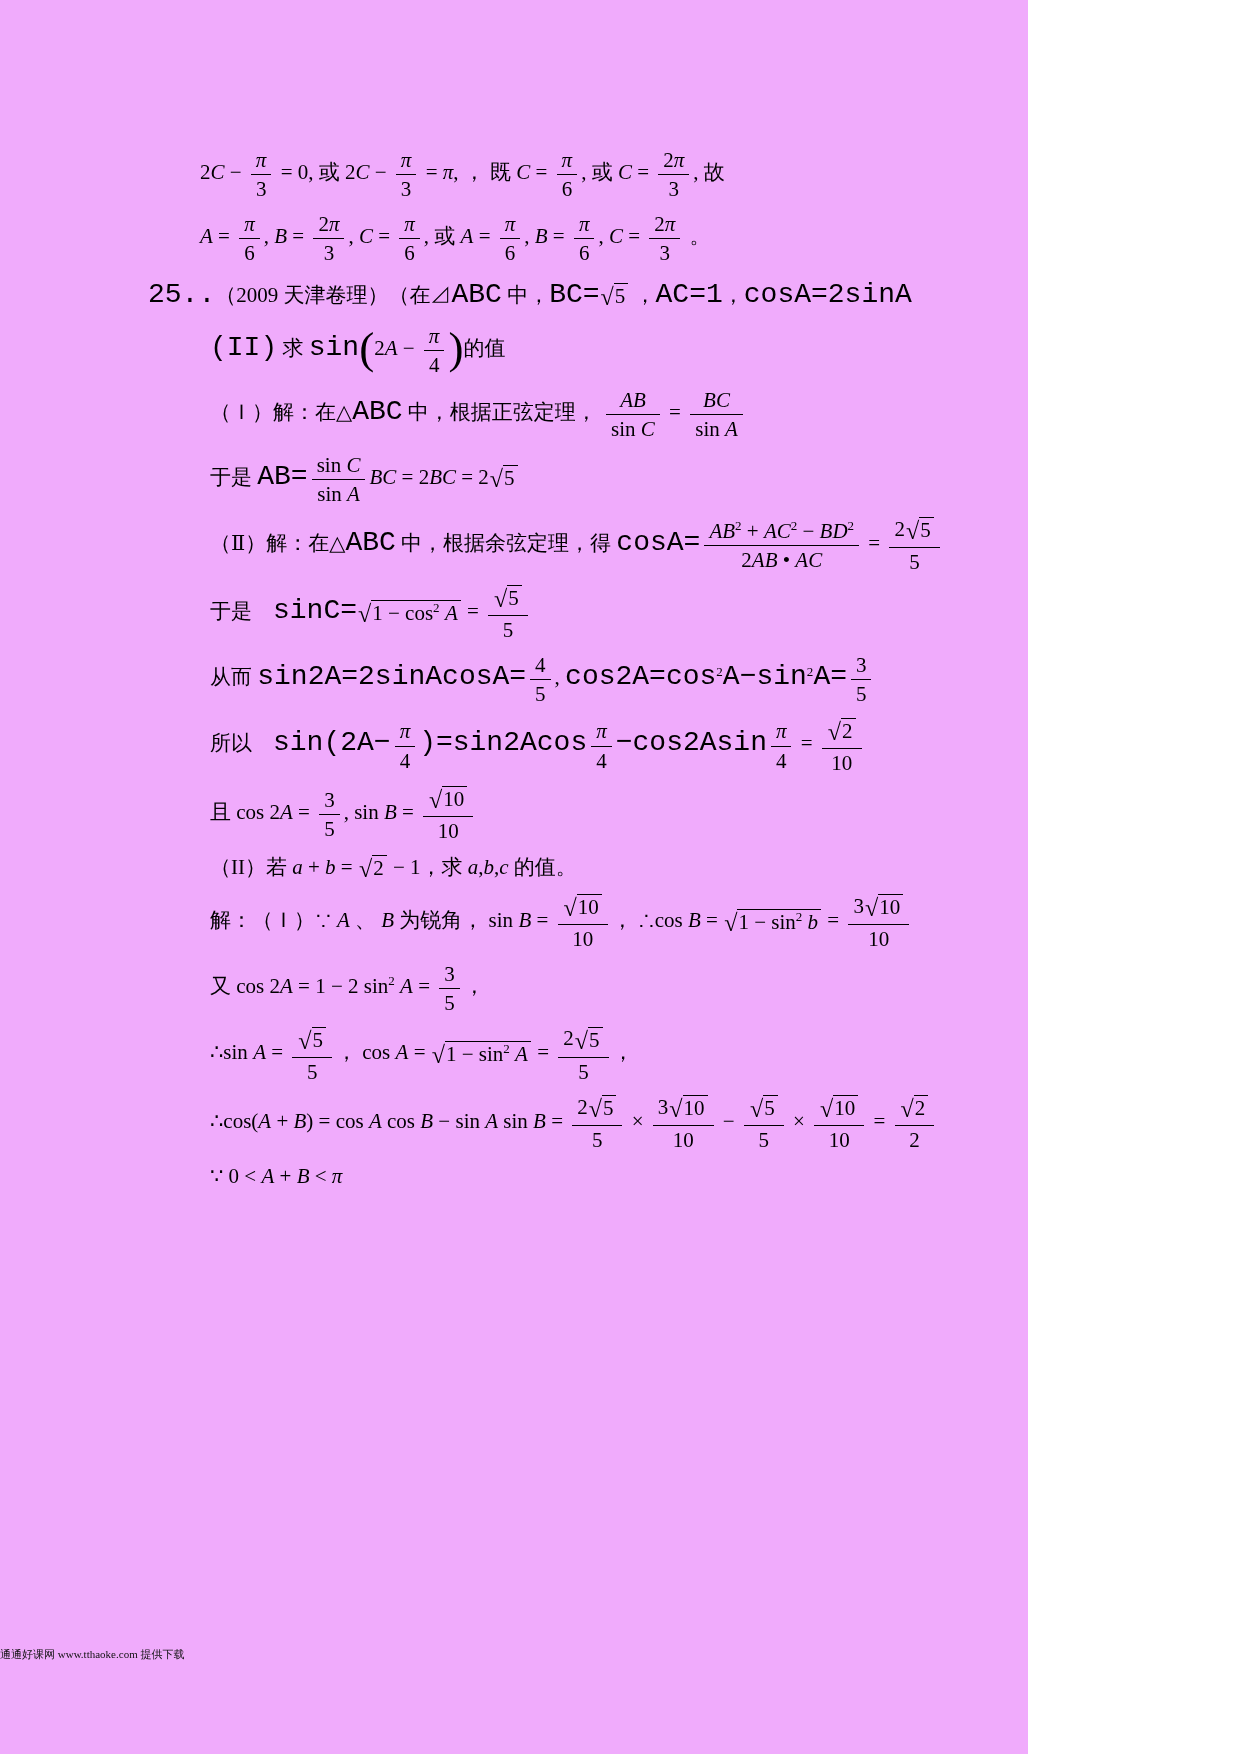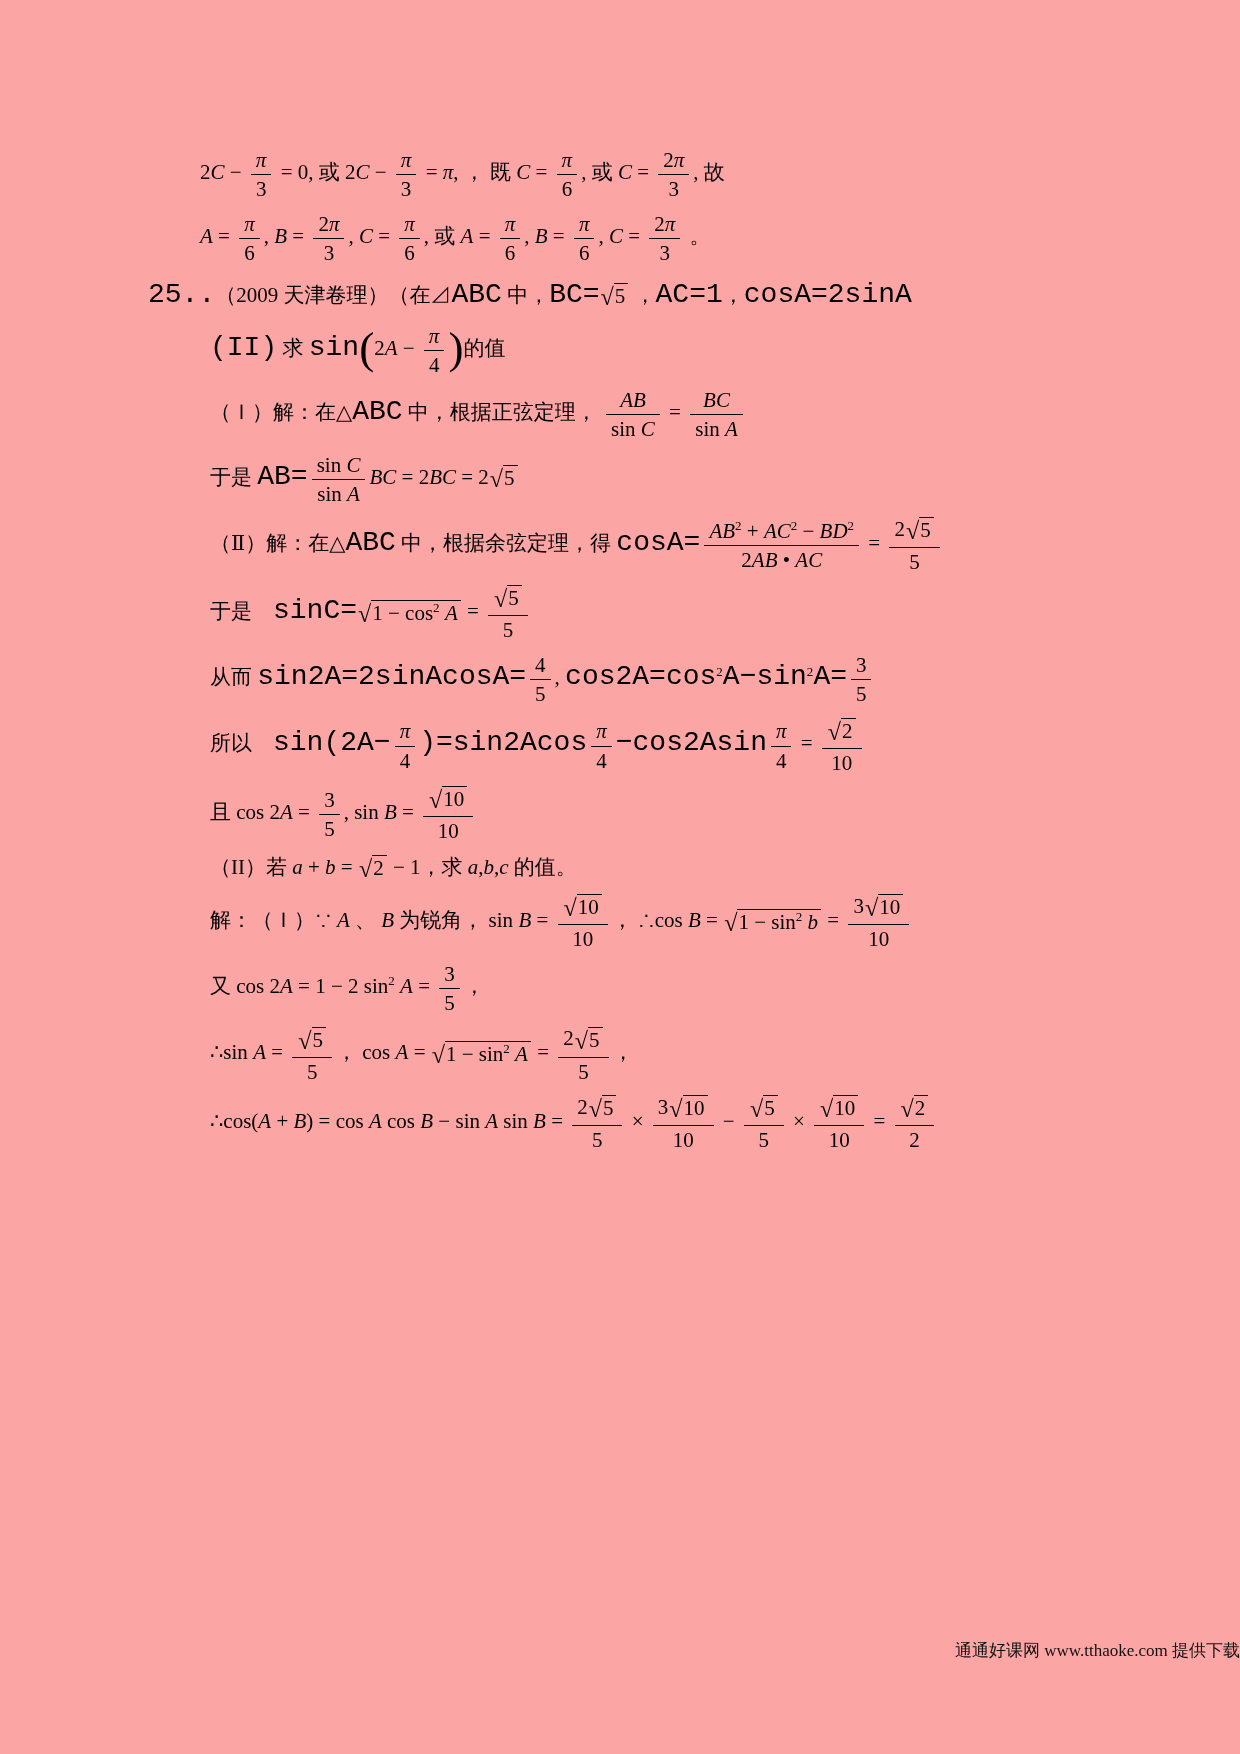--- a/index.html
+++ b/index.html
@@ -1,19 +1,19 @@
 <!DOCTYPE html>
 <html><head>
 <meta charset="utf-8">
 <style>
   html,body{margin:0;padding:0;background:#ffffff;}
   .page{
     position:relative;
-    width:1240px;height:1754px;
-    background:#fca5a5;
+    width:1028px;height:1754px;
+    background:#f0abfc;
     color:#000;
     font-family:"Liberation Serif","DejaVu Serif",serif;
     overflow:hidden;
   }
   .content{position:absolute;top:148px;left:0;right:30px;}
   .line{font-size:21px;line-height:1.3;white-space:normal;}
   .lv0{margin-left:148px;}
   .lv1{margin-left:210px;}
   .lv2{margin-left:200px;}
   .tx{margin-bottom:33px;}
@@ -30,21 +30,21 @@
   .sqrt{display:inline-flex;align-items:flex-start;vertical-align:middle;margin:0 1px;}
   .sqrt>.rad{line-height:1.15;font-size:1.15em;}
   .sqrt>.radc{border-top:1.6px solid #000;padding:0 3px 0 1px;line-height:1.2;}
   sup.sp{font-size:62%;line-height:0;}
   .bp{
     display:inline-block;font-size:215%;font-weight:300;
     vertical-align:middle;line-height:0.85;transform:translateY(-2px);
   }
   .footer{
     position:absolute;left:0;right:0;bottom:92px;
-    text-align:right;font-size:17px;color:#111;
+    text-align:left;font-size:11px;color:#111;
     font-family:"Liberation Serif","DejaVu Serif",serif;
   }
 </style>
 </head>
 <body>
 
 <div class="page">
   <div class="content">
       <div class="line lv2 fm">2<span class="it">C</span> − <span class="frac">
           <span class="num"><span class="it">π</span></span>
@@ -217,15 +217,16 @@
               <span class="radc">10</span>
             </span></span>
           <span class="den">10</span>
         </span> = <span class="frac">
           <span class="num"><span class="sqrt">
               <span class="rad">√</span>
               <span class="radc">2</span>
             </span></span>
           <span class="den">2</span>
         </span></div>
+      <div class="line lv1 tx">∵ 0 &lt; <span class="it">A</span> + <span class="it">B</span> &lt; <span class="it">π</span></div>
     </div>
   <div class="footer">通通好课网  www.tthaoke.com 提供下载</div>
 </div>
 
 </body></html>

